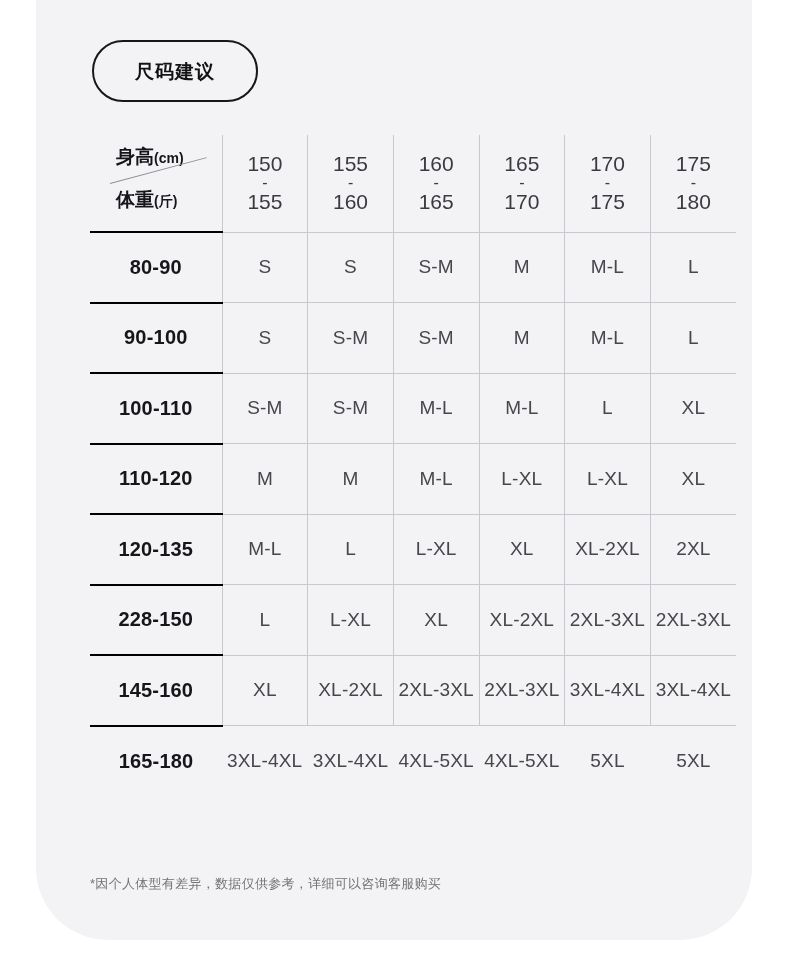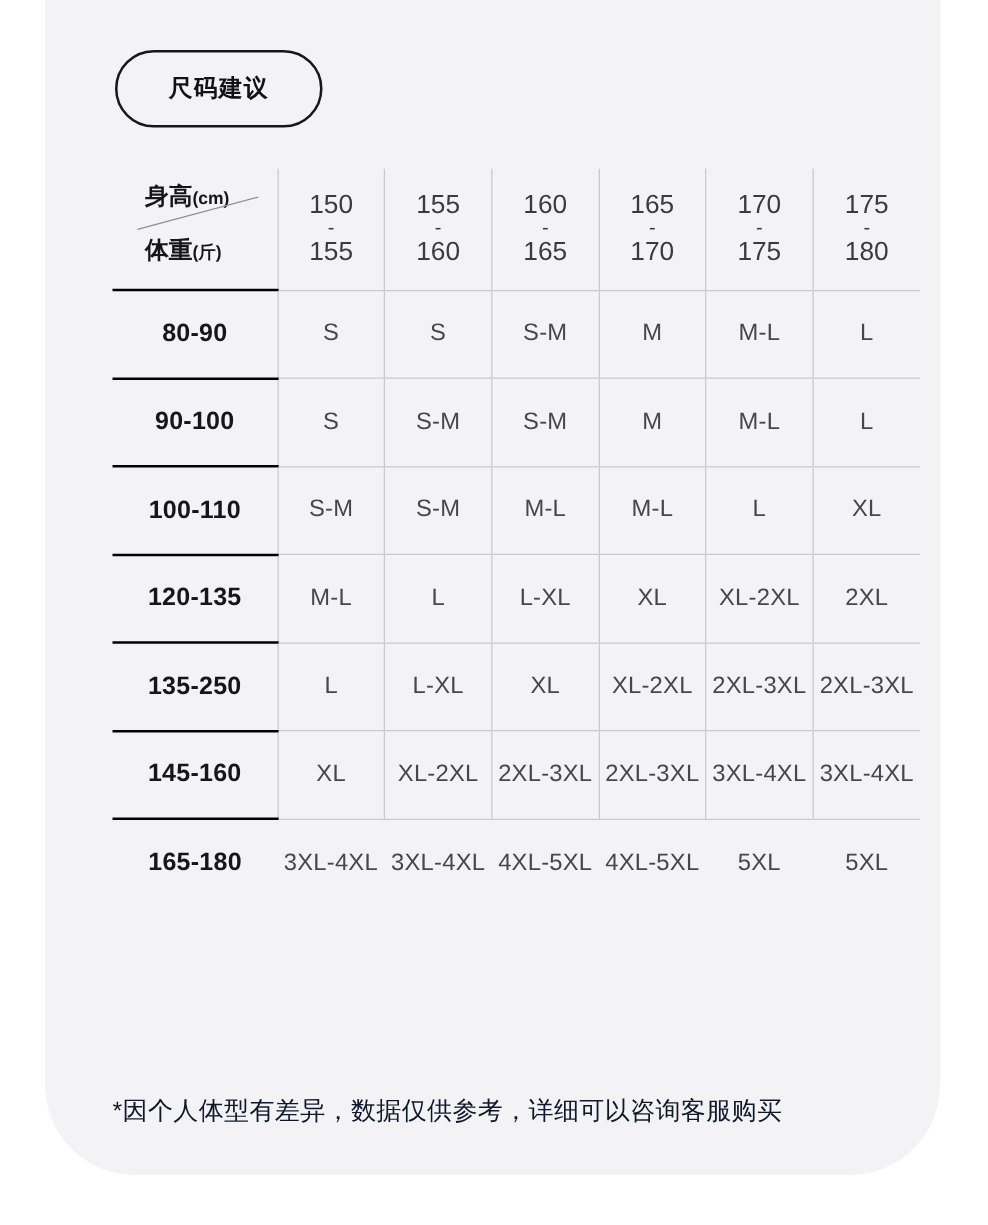--- a/index.html
+++ b/index.html
@@ -152,22 +152,22 @@
   tr.last-row .row-label,
   tr.last-row .data-cell {
     border-right-color: transparent;
   }
   tr.last-row .row-label { border-right: none; }
 
   .footnote {
     position: absolute;
     left: 54px;
     top: 875px;
-    font-size: 20px;
-    color: #0f172a;
+    font-size: 13px;
+    color: #737373;
     letter-spacing: 0.3px;
     white-space: nowrap;
   }
 </style>
 </head>
 <body>
 
 <div class="size-card">
 
   <div class="title-pill">
@@ -248,33 +248,42 @@
       <tr class="data-row">
         <td class="row-label">100-110</td>
         <td class="data-cell">S-M</td>
         <td class="data-cell">S-M</td>
         <td class="data-cell">M-L</td>
         <td class="data-cell">M-L</td>
         <td class="data-cell">L</td>
         <td class="data-cell last-col">XL</td>
       </tr>
 
+      <tr class="data-row">
+        <td class="row-label">110-120</td>
+        <td class="data-cell">M</td>
+        <td class="data-cell">M</td>
+        <td class="data-cell">M-L</td>
+        <td class="data-cell">L-XL</td>
+        <td class="data-cell">L-XL</td>
+        <td class="data-cell last-col">XL</td>
+      </tr>
 
       <tr class="data-row">
         <td class="row-label">120-135</td>
         <td class="data-cell">M-L</td>
         <td class="data-cell">L</td>
         <td class="data-cell">L-XL</td>
         <td class="data-cell">XL</td>
         <td class="data-cell">XL-2XL</td>
         <td class="data-cell last-col">2XL</td>
       </tr>
 
       <tr class="data-row">
-        <td class="row-label">135-250</td>
+        <td class="row-label">228-150</td>
         <td class="data-cell">L</td>
         <td class="data-cell">L-XL</td>
         <td class="data-cell">XL</td>
         <td class="data-cell">XL-2XL</td>
         <td class="data-cell">2XL-3XL</td>
         <td class="data-cell last-col">2XL-3XL</td>
       </tr>
 
       <tr class="data-row">
         <td class="row-label">145-160</td>

